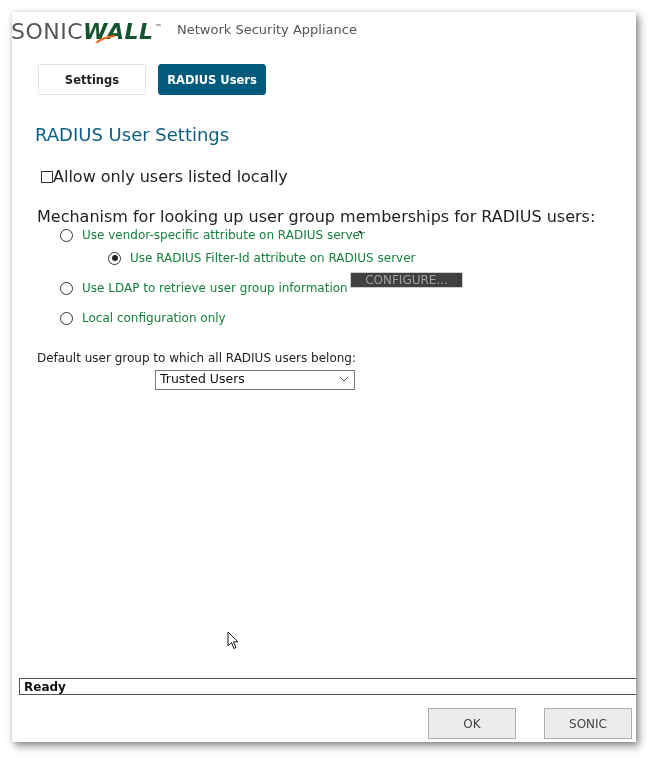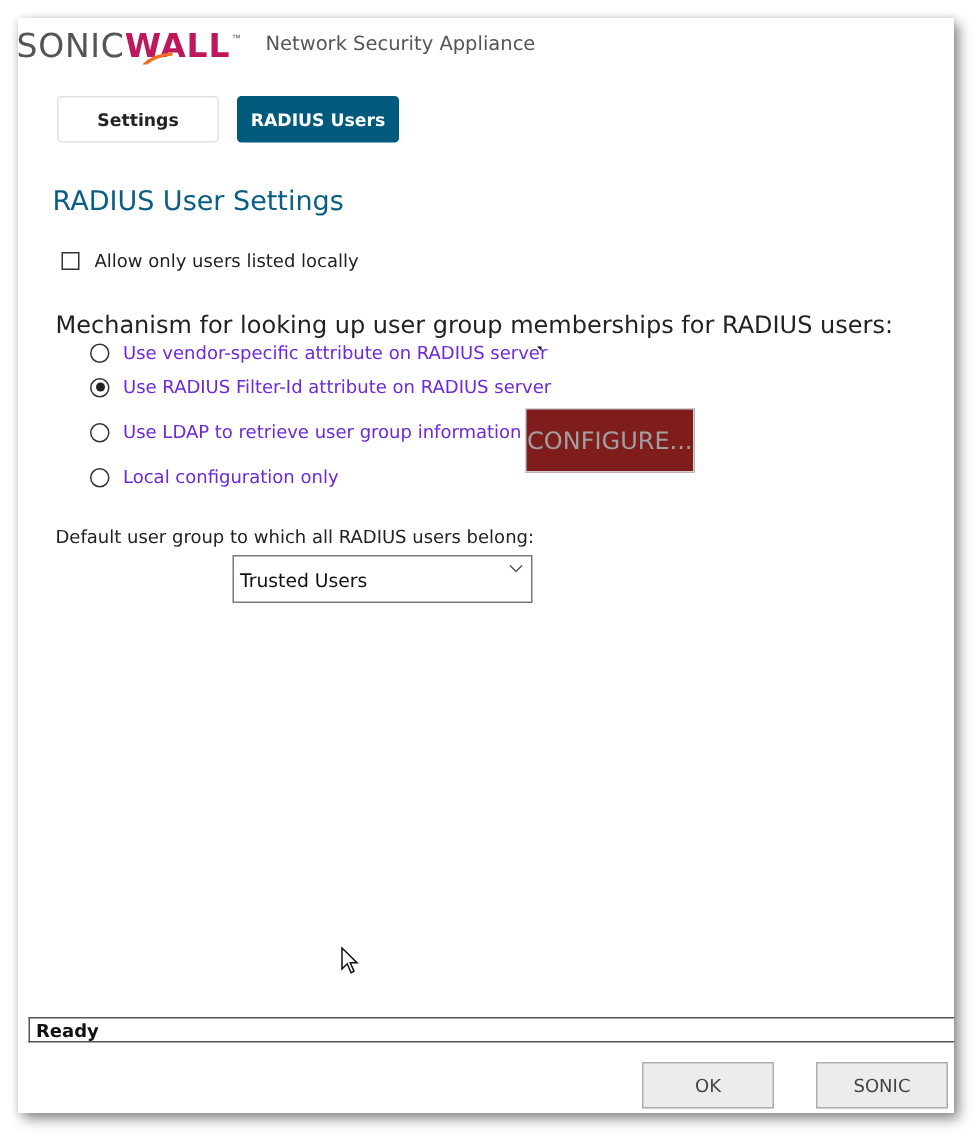--- a/index.html
+++ b/index.html
@@ -9,58 +9,58 @@
     .window {
       position: absolute; left: 12px; top: 12px; width: 624px; height: 730px;
       background: #ffffff;
       box-shadow: 3px 4px 8px rgba(0,0,0,0.45), 0 0 4px rgba(0,0,0,0.12);
       padding-left: 16px;
     }
 
     .header { position: absolute; left: 0; top: 0; width: 100%; height: 36px; }
     .logo { position: absolute; left: -1px; top: 7px; height: 26px; display: flex; align-items: flex-start; }
     .logo-sonic { font-family: "DejaVu Sans", sans-serif; font-size: 22px; letter-spacing: 0.5px; color: #555; font-weight: normal; line-height: 26px; }
-    .logo-wall { font-family: "DejaVu Sans", sans-serif; font-size: 22px; font-weight: bold; color: #be185d; line-height: 26px; position: relative; letter-spacing: 0.5px; }
+    .logo-wall { font-family: "DejaVu Sans", sans-serif; font-size: 22px; font-weight: bold; color: #14532d; line-height: 26px; position: relative; letter-spacing: 0.5px; font-style: italic; }
     .logo-swoosh { position: absolute; left: 10px; top: 15px; width: 24px; height: 10px; }
     .logo-tm { font-size: 6px; color: #555; margin-left: 1px; margin-top: 4px; }
     .app-title { position: absolute; left: 165px; top: 10px; font-size: 13px; color: #555; font-family: "DejaVu Sans", sans-serif; }
 
     .tabs { position: absolute; left: 26px; top: 52px; display: flex; gap: 12px; }
     .tab {
       width: 108px; height: 31px; border: 1px solid #e2e2e2; border-radius: 3px;
       background: #fff; display: flex; align-items: center; justify-content: center;
       font-family: "DejaVu Sans", sans-serif; font-weight: bold; font-size: 11.5px; color: #222; cursor: pointer;
     }
     .tab.active { background: #005a7c; border-color: #005a7c; color: #ffffff; }
 
     .section-title { position: absolute; left: 23px; top: 112px; font-size: 18px; color: #0a5e84; font-family: "DejaVu Sans", sans-serif; }
 
     .checkbox-row { position: absolute; left: 29px; top: 155px; display: flex; align-items: center; }
     .checkbox { width: 12px; height: 12px; border: 1px solid #333; background: #fff; }
-    .checkbox-label { margin-left: 10px; font-size: 12px; color: #222; font-family: "DejaVu Sans", sans-serif; }
+    .checkbox-label { font-size: 16px; color: #222; font-family: "DejaVu Sans", sans-serif; }
 
     .mech-label { position: absolute; left: 25px; top: 195px; font-size: 16px; color: #222; font-family: "DejaVu Sans", sans-serif; }
 
     .radio-row { position: absolute; left: 48px; display: flex; align-items: center; }
     .radio { width: 13px; height: 13px; border: 1px solid #333; border-radius: 50%; background: #fff; position: relative; }
     .radio.checked::after { content: ""; position: absolute; left: 2.5px; top: 2.5px; width: 6px; height: 6px; border-radius: 50%; background: #222; }
-    .radio-label { margin-left: 9px; font-size: 12px; color: #6d28d9; font-family: "DejaVu Sans", sans-serif; }
+    .radio-label { margin-left: 9px; font-size: 12px; color: #15803d; font-family: "DejaVu Sans", sans-serif; }
 
     .configure-btn {
-      position: absolute; left: 338px; top: 260px; width: 113px; height: 43px;
-      background: #7f1d1d; border: 1px solid #cfcfcf; color: #a0a0a0;
-      font-size: 16px; display: flex; align-items: center; justify-content: center; font-family: "DejaVu Sans", sans-serif;
+      position: absolute; left: 338px; top: 260px; width: 113px; height: 16px;
+      background: #404040; border: 1px solid #cfcfcf; color: #a0a0a0;
+      font-size: 12px; display: flex; align-items: center; justify-content: center; font-family: "DejaVu Sans", sans-serif;
     }
 
     .tick-mark { position: absolute; left: 346px; top: 219px; width: 0; height: 0; border-left: 3px solid transparent; border-top: 3px solid #111; }
 
     .group-label { position: absolute; left: 25px; top: 339px; font-size: 12px; color: #222; font-family: "DejaVu Sans", sans-serif; }
     .group-select {
-      position: absolute; left: 143px; top: 358px; width: 200px; height: 32px;
-      border: 1px solid #7a7a7a; background: #fff; display: flex; align-items: center; padding-left: 4px;
+      position: absolute; left: 143px; top: 358px; width: 200px; height: 20px;
+      border: 1px solid #7a7a7a; background: #fff; display: flex; align-items: flex-start; padding-left: 4px;
       font-size: 12.5px; color: #111; font-family: "DejaVu Sans", sans-serif;
     }
     .select-chevron { position: absolute; right: 5px; top: 3px; width: 10px; height: 10px; }
 
     .cursor { position: absolute; left: 215px; top: 619px; width: 14px; height: 20px; }
 
     .statusbar {
       position: absolute; left: 7px; top: 666px; width: 617px; height: 17px;
       border: 1px solid #555; border-right: none; background: #fff;
       font-family: "DejaVu Sans", sans-serif; font-weight: bold; font-size: 12px; color: #111;
@@ -108,21 +108,21 @@
   </div>
 
   <div class="mech-label">Mechanism for looking up user group memberships for RADIUS users:</div>
 
   <div class="radio-row" style="top:216px;">
     <div class="radio"></div>
     <span class="radio-label">Use vendor-specific attribute on RADIUS server</span>
   </div>
   <div class="tick-mark"></div>
 
-  <div class="radio-row" style="top:239px;">
+  <div class="radio-row" style="top:239px;margin-left:48px;">
     <div class="radio checked"></div>
     <span class="radio-label">Use RADIUS Filter-Id attribute on RADIUS server</span>
   </div>
 
   <div class="radio-row" style="top:269px;">
     <div class="radio"></div>
     <span class="radio-label">Use LDAP to retrieve user group information</span>
   </div>
 
   <div class="configure-btn">CONFIGURE...</div>

